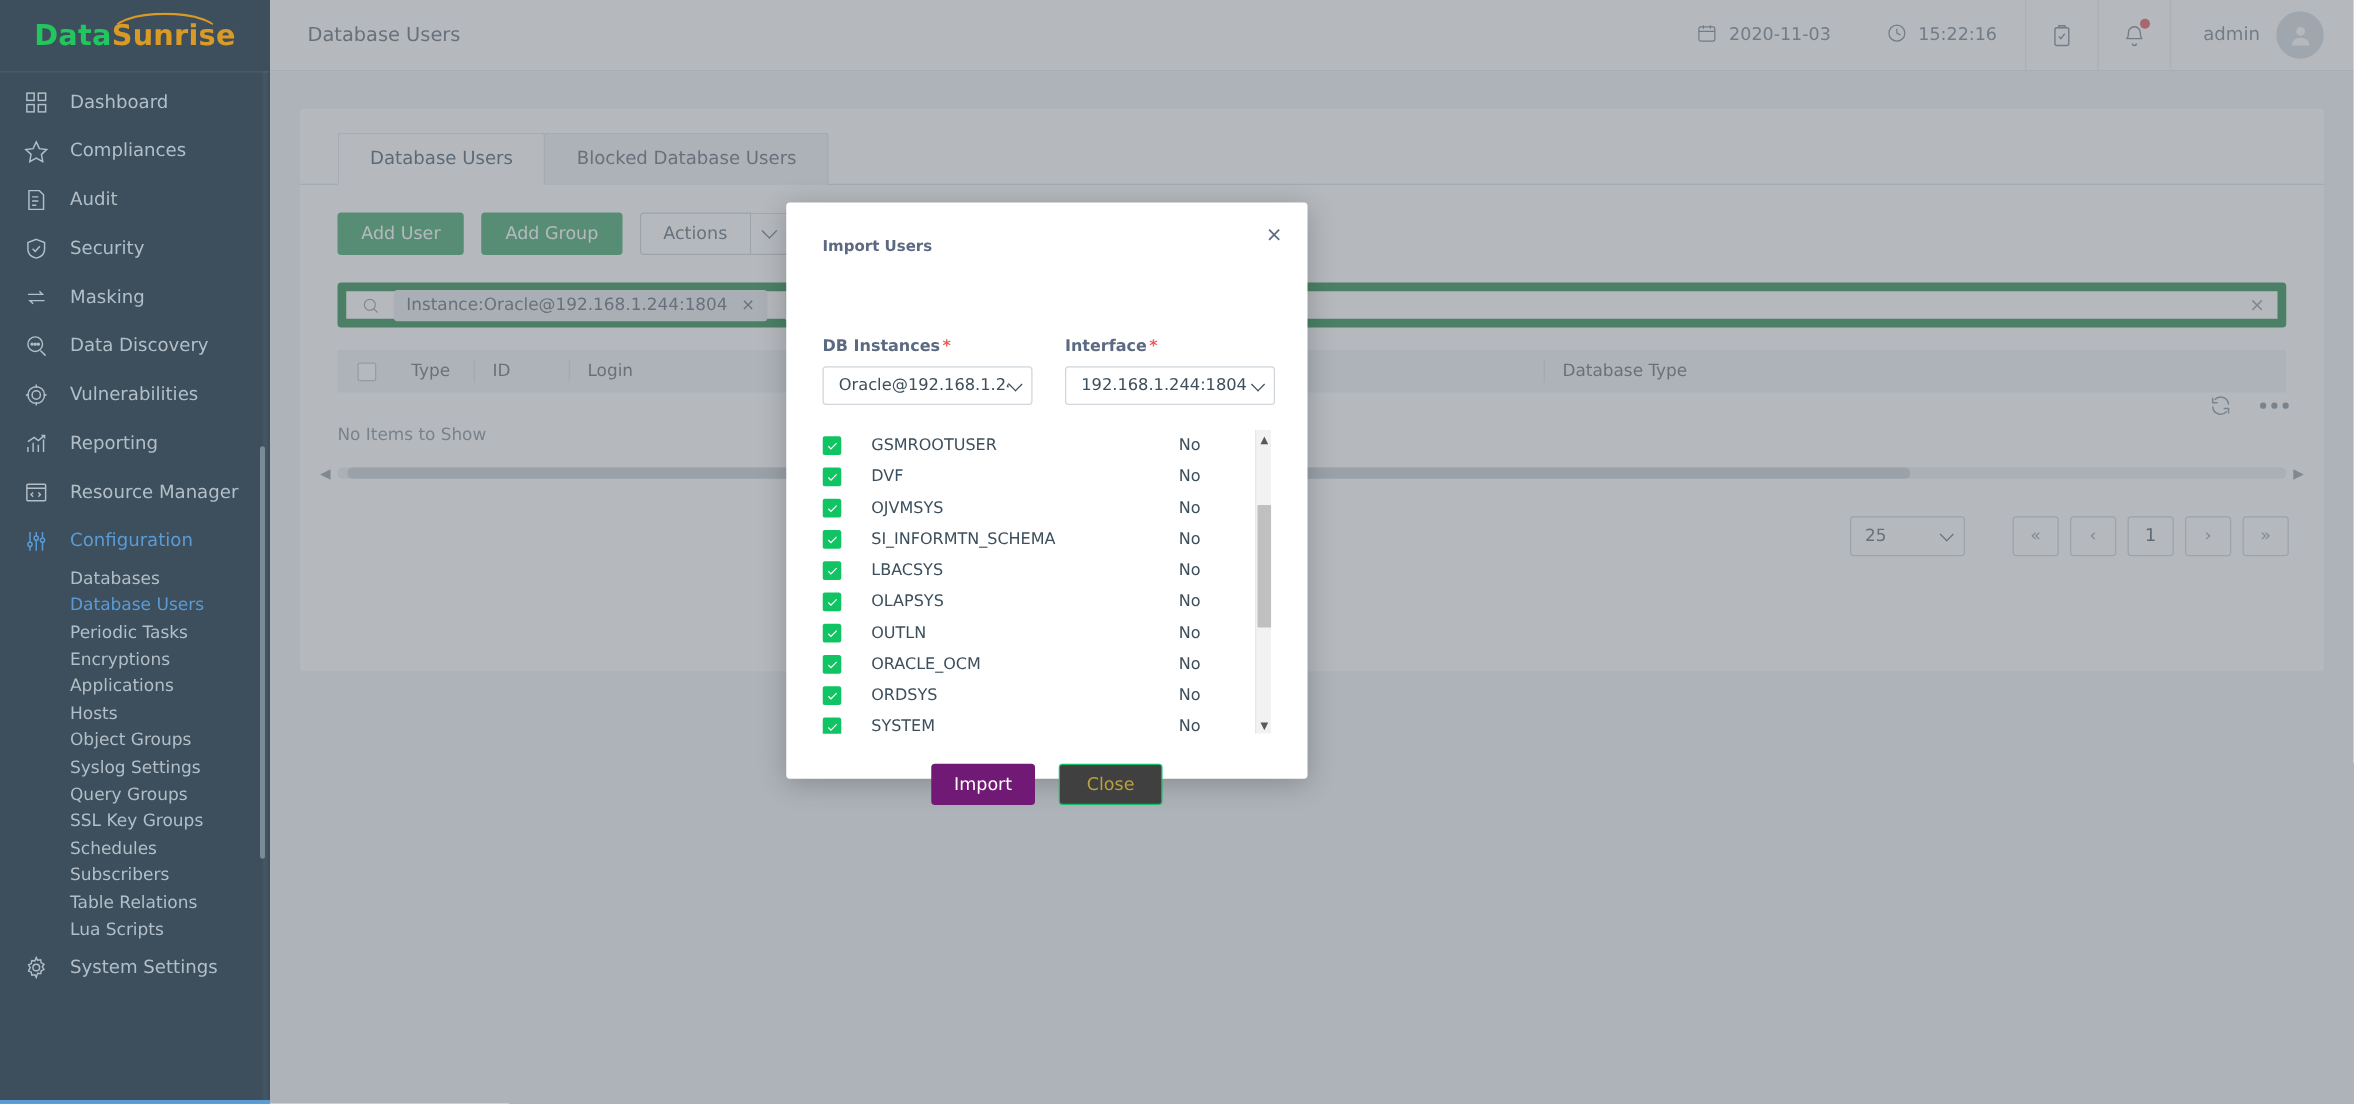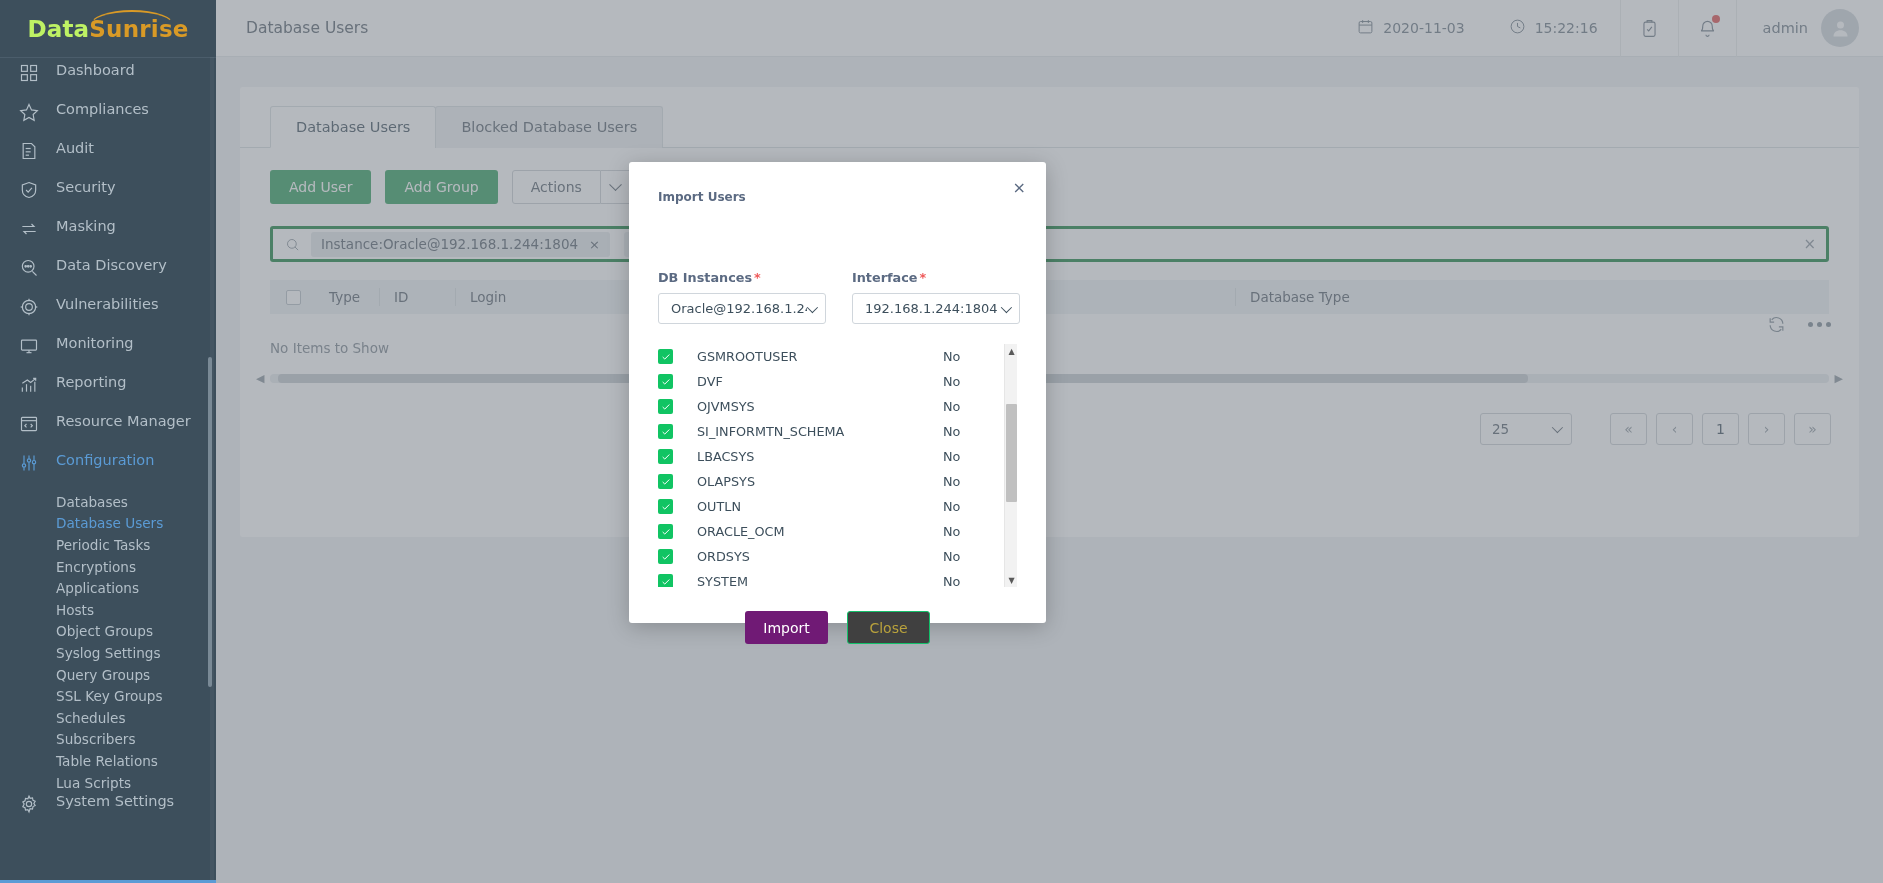--- a/index.html
+++ b/index.html
@@ -14,32 +14,32 @@
   
   .sidebar {
     width: 216px; height: 883px; flex: 0 0 216px;
     background: #3d4f5c; position: relative; overflow: hidden;
   }
   .logo-wrap {
     height: 57px; display: flex; align-items: center; justify-content: center;
     position: relative;
   }
   .logo-text { font-size: 23px; font-weight: bold; letter-spacing: .2px; position: relative; }
-  .logo-data { color: #bef264; }
+  .logo-data { color: #22c55e; }
   .logo-sun { color: #d99a26; }
   .logo-arc {
     position: absolute; left: 62px; top: -6px; width: 86px; height: 16px;
     border-top: 2.5px solid #d99a26; border-radius: 50%/100% 100% 0 0;
     border-left: 1.5px solid transparent; border-right: 1.5px solid transparent;
   }
   .sb-divider { height: 1px; background: #4b5d6b; }
 
   .nav { padding-top: 4px; }
   .nav-item {
-    display: flex; align-items: flex-start; height: 39px; padding-left: 18px;
+    display: flex; align-items: center; height: 39px; padding-left: 18px;
     color: #b3bfc8; font-size: 14.5px; cursor: pointer; gap: 16px;
   }
   .nav-item.active { color: #5b9bd5; }
   .nav-icon { width: 22px; height: 22px; flex: 0 0 22px; display: flex; align-items: center; justify-content: center; }
   .nav-icon svg { width: 20px; height: 20px; stroke: currentColor; fill: none; stroke-width: 1.4; }
   .nav-item.active .nav-icon svg { stroke: #5b9bd5; }
 
   .subnav-item {
     display: flex; align-items: center; height: 21.6px; padding-left: 56px;
     color: #b3bfc8; font-size: 13.6px; cursor: pointer;
@@ -116,21 +116,21 @@
   }
   .caret { width: 9px; height: 9px; border-right: 1.6px solid #55606b; border-bottom: 1.6px solid #55606b; transform: rotate(45deg) translate(-2px,-2px); }
 
   .card-actions { position: absolute; right: 28px; top: 228px; display: flex; align-items: center; gap: 22px; }
   .icon-btn-plain { cursor: pointer; display: flex; align-items: center; }
   .icon-btn-plain svg { width: 19px; height: 19px; stroke: #7b8892; fill: none; stroke-width: 1.5; }
   .dots { display: flex; gap: 4px; cursor: pointer; }
   .dots i { width: 5px; height: 5px; border-radius: 50%; background: #7b8892; display: block; }
 
   .search-row { margin: 22px 30px 0 30px; display: flex; align-items: center;
-    border: 3px solid #15803d; border-radius: 3px; height: 36px; background: #fff; justify-content: flex-end; }
+    border: 7px solid #15803d; border-radius: 3px; height: 36px; background: #fff; justify-content: flex-end; }
   .search-icon-wrap { width: 38px; display: flex; align-items: center; justify-content: center; }
   .search-icon-wrap svg { width: 15px; height: 15px; stroke: #8b959d; fill: none; stroke-width: 1.6; }
   .filter-chip {
     background: #e4e8eb; border-radius: 3px; height: 25px; display: flex;
     align-items: center; gap: 11px; padding: 0 10px; font-size: 13.5px; color: #55606b;
   }
   .chip-x { color: #55606b; cursor: pointer; font-size: 13px; line-height: 1; }
   .add-filter {
     margin-left: 14px; background: #e9edf0; border-radius: 3px; height: 25px;
     display: flex; align-items: center; padding: 0 12px; font-size: 13.5px;
@@ -310,30 +310,20 @@
             <svg viewBox="0 0 24 24">
               <circle cx="12" cy="12" r="8"></circle>
               <circle cx="12" cy="12" r="4"></circle>
               <line x1="12" y1="2" x2="12" y2="5"></line>
               <line x1="12" y1="19" x2="12" y2="22"></line>
               <line x1="2" y1="12" x2="5" y2="12"></line>
               <line x1="19" y1="12" x2="22" y2="12"></line>
             </svg>
           </span>
           <span>Vulnerabilities</span>
-        </div>
-        <div class="nav-item">
-          <span class="nav-icon">
-            <svg viewBox="0 0 24 24">
-              <rect x="3" y="5" width="18" height="12" rx="1"></rect>
-              <line x1="9" y1="20" x2="15" y2="20"></line>
-              <line x1="12" y1="17" x2="12" y2="20"></line>
-            </svg>
-          </span>
-          <span>Monitoring</span>
         </div>
         <div class="nav-item">
           <span class="nav-icon">
             <svg viewBox="0 0 24 24">
               <line x1="4" y1="20" x2="4" y2="15"></line>
               <line x1="9" y1="20" x2="9" y2="11"></line>
               <line x1="14" y1="20" x2="14" y2="13"></line>
               <line x1="19" y1="20" x2="19" y2="8"></line>
               <polyline points="4,10 10,6 14,9 20,4"></polyline>
               <polyline points="17,4 20,4 20,7"></polyline>

